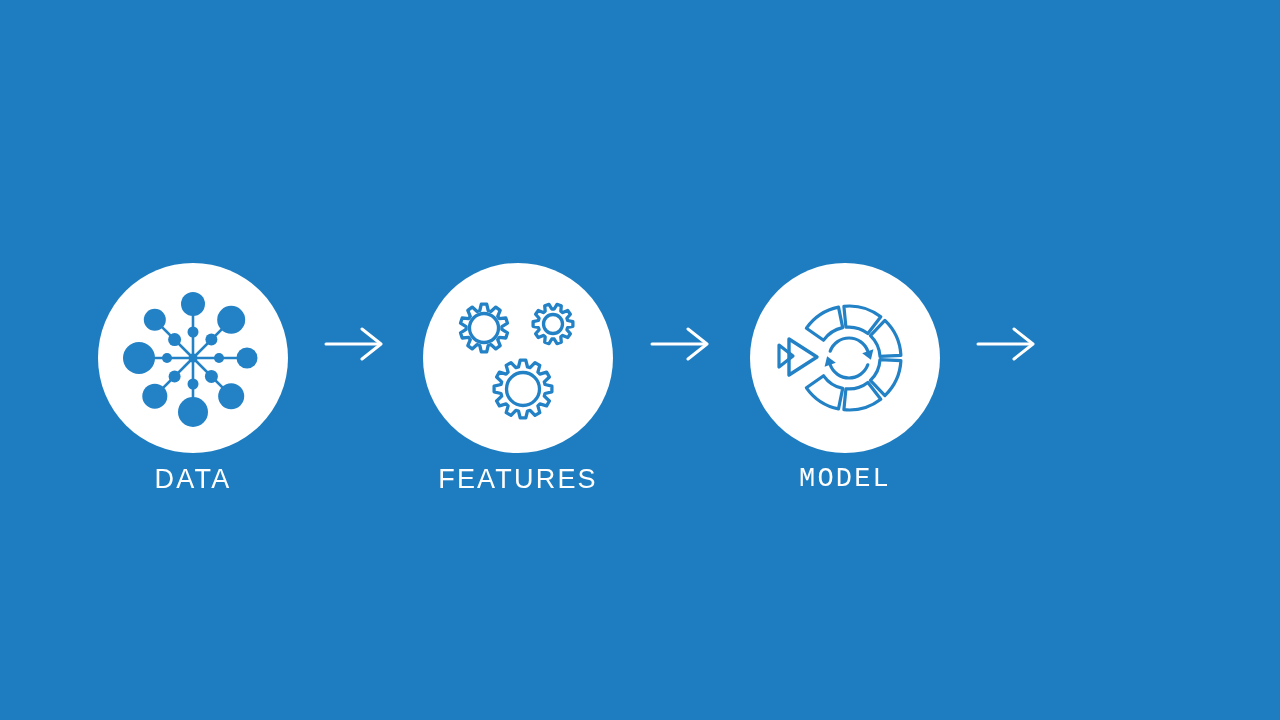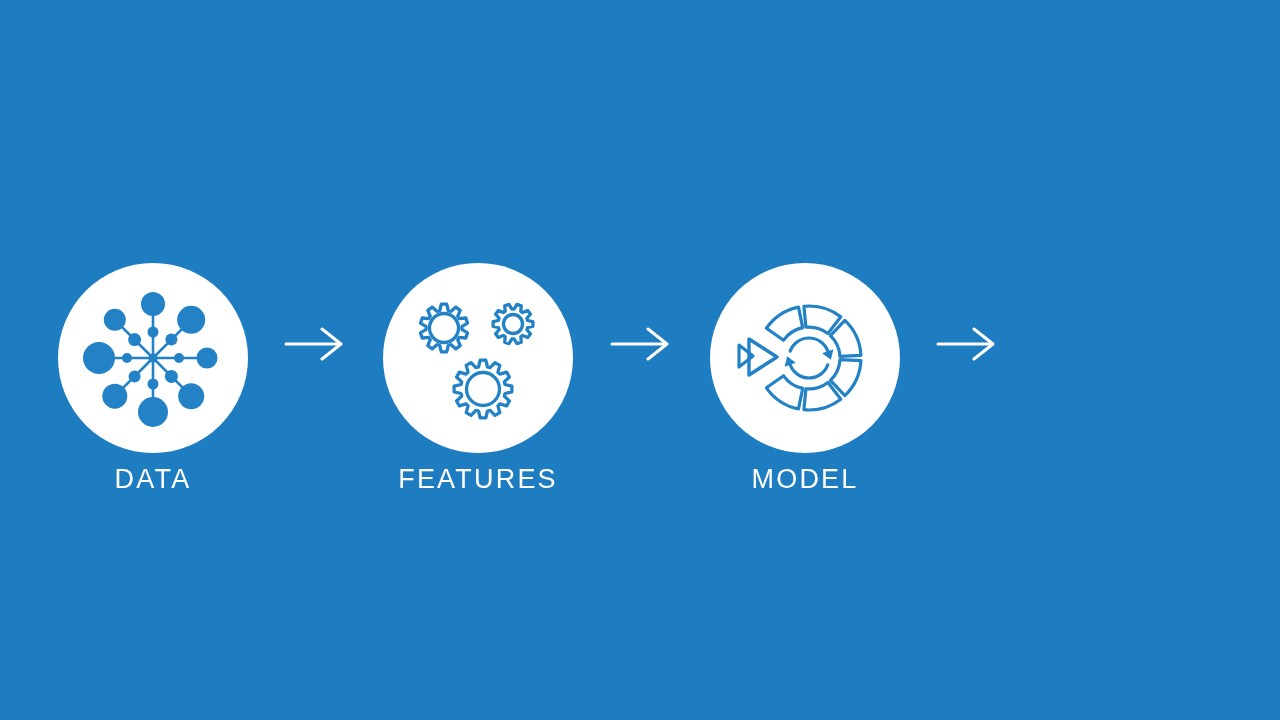--- a/index.html
+++ b/index.html
@@ -9,20 +9,21 @@
   body {
     width: 1280px;
     height: 720px;
     position: relative;
     overflow: hidden;
     font-family: "Liberation Sans", sans-serif;
   }
   #canvas {
     position: absolute;
     inset: 0;
+    margin-left: 40px;
   }
   .stage {
     position: absolute;
     width: 190px;
     top: 263px;
     height: 240px;
   }
   .circle {
     position: absolute;
     left: 0;
@@ -123,21 +124,21 @@
               <path d="M 21.9 1.7 L 13.2 -4.8 L 24.4 -8.8 Z" fill="#2382c6"></path>
             </g>
             <g transform="rotate(180)">
               <path d="M -18.8 -6.8 A 20 20 0 0 1 18.8 -6.8" fill="none" stroke="#2382c6" stroke-width="3.2" stroke-linecap="round"></path>
               <path d="M 21.9 1.7 L 13.2 -4.8 L 24.4 -8.8 Z" fill="#2382c6"></path>
             </g>
           </g>
           <path d="M -56 -19 L -28 -1 L -56 17 Z" fill="none" stroke="#2382c6" stroke-width="3.4" stroke-linejoin="round"></path>
           <path d="M -66 -13 L -52 -2 L -66 9 Z" fill="none" stroke="#2382c6" stroke-width="3.2" stroke-linejoin="round"></path>
         </svg></div>
-    <div class="stage-label" style="color: rgb(255, 255, 255);">MODEL</div>
+    <div class="stage-label" style="color: rgb(255, 255, 255); font-family: Liberation Mono, monospace;">MODEL</div>
   </div>
 
 
   <div class="flow-arrow" style="left:284px"><svg width="62" height="34" viewBox="0 0 62 34">
         <line x1="2" y1="17" x2="55" y2="17" stroke="#ffffff" stroke-width="3" stroke-linecap="round"></line>
         <path d="M 38 2 L 57 17 L 38 32" fill="none" stroke="#ffffff" stroke-width="3" stroke-linecap="round" stroke-linejoin="round"></path>
       </svg></div>
   <div class="flow-arrow" style="left:610px"><svg width="62" height="34" viewBox="0 0 62 34">
         <line x1="2" y1="17" x2="55" y2="17" stroke="#ffffff" stroke-width="3" stroke-linecap="round"></line>
         <path d="M 38 2 L 57 17 L 38 32" fill="none" stroke="#ffffff" stroke-width="3" stroke-linecap="round" stroke-linejoin="round"></path>

